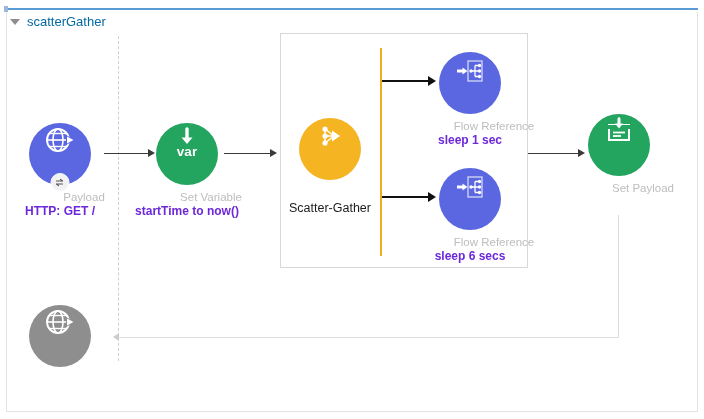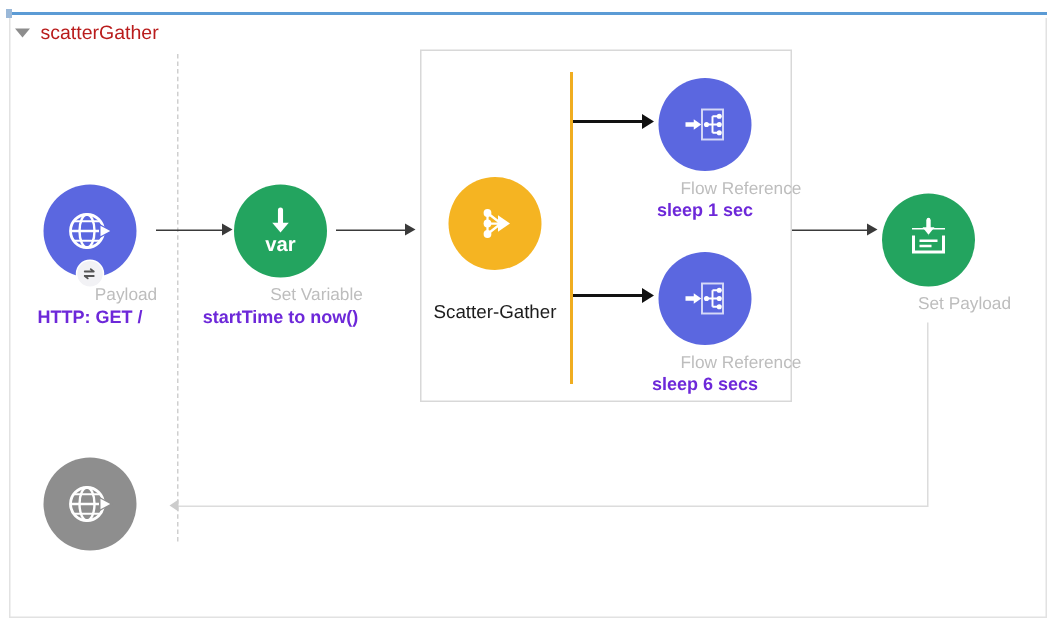--- a/index.html
+++ b/index.html
@@ -18,38 +18,38 @@
   
   .flow-frame{position:absolute;left:6px;top:12px;width:692px;height:400px;
               border:1px solid #e2e2e2;border-top:none;background:#fff;box-sizing:border-box;}
 
   
   .flow-header{position:absolute;left:10px;top:14px;display:flex;align-items:center;gap:7px;}
   .tri-down{width:0;height:0;border-left:5px solid transparent;border-right:5px solid transparent;
             border-top:6px solid #8d8d8d;}
   .tri-right{width:0;height:0;border-top:5px solid transparent;border-bottom:5px solid transparent;
              border-left:6px solid #8d8d8d;}
-  .flow-header-label{font-size:13px;color:#b91c1c;}
+  .flow-header-label{font-size:13px;color:#0369a1;}
 
   
   .flow-footer{position:absolute;left:10px;top:386px;display:flex;align-items:center;gap:8px;}
   .flow-footer-label{font-size:12.5px;color:#2b2b2b;font-weight:600;}
 
   
   .dashed-sep{position:absolute;left:118px;top:36px;width:0;height:325px;
               border-left:1px dashed #cfcfcf;}
 
   
   .sg-box{position:absolute;left:280px;top:33px;width:248px;height:235px;
           border:1px solid #d8d8d8;background:#fff;box-sizing:border-box;}
   .sg-bar{position:absolute;left:380px;top:48px;width:2px;height:208px;background:#f0ad20;}
 
   
   .node{position:absolute;display:flex;flex-direction:column;align-items:center;width:140px;}
-  .circle{width:58px;height:58px;border-radius:50%;display:flex;align-items:center;justify-content:center;
+  .circle{width:58px;height:58px;border-radius:50%;display:flex;justify-content:center;
           position:relative;}
   .circle.lg{width:62px;height:62px;}
   .lbl-type{font-size:11.5px;color:#bdbdbd;margin-top:6px;line-height:13px;white-space:nowrap;margin-left:48px;}
   .lbl-cfg{font-size:12px;color:#6d28d9;font-weight:700;line-height:15px;white-space:nowrap;}
   .lbl-inline{font-size:12.5px;color:#1c1c1c;font-weight:400;line-height:15px;white-space:nowrap;margin-top:21px;}
 
   .badge{position:absolute;bottom:-7px;left:50%;transform:translateX(-50%);
          width:17px;height:17px;border-radius:50%;background:#f2f2f5;
          display:flex;align-items:center;justify-content:center;border:1px solid #fff;}
 
@@ -182,21 +182,21 @@
         <path d="M20 19 h4 M24 13.5 v11 M24 13.5 h3 M24 19 h3 M24 24.5 h3" stroke="#fff" stroke-width="1.3" fill="none"></path>
         <circle cx="28.5" cy="13.5" r="1.7" fill="#fff"></circle>
         <circle cx="28.5" cy="19" r="1.7" fill="#fff"></circle>
         <circle cx="28.5" cy="24.5" r="1.7" fill="#fff"></circle>
       </svg>
     </div>
     <span class="lbl-type">Flow Reference</span>
     <span class="lbl-cfg">sleep 6 secs</span>
   </div>
 
-  <div class="node" style="left:549px;top:129px;">
+  <div class="node" style="left:549px;top:114px;">
     <div class="circle lg" style="background:#23a45f;">
       <svg width="36" height="36" viewBox="0 0 36 36">
         <rect x="8" y="11" width="20" height="15" fill="none" stroke="#fff" stroke-width="2"></rect>
         <path d="M18 5 L18 12" stroke="#fff" stroke-width="2.6" stroke-linecap="round"></path>
         <path d="M14 10 L18 15 L22 10 Z" fill="#fff"></path>
         <rect x="7" y="11" width="22" height="4" fill="#23a45f"></rect>
         <path d="M18 4.5 L18 11.5" stroke="#fff" stroke-width="2.6" stroke-linecap="round"></path>
         <path d="M14 9.5 L18 14.5 L22 9.5 Z" fill="#fff"></path>
         <line x1="12" y1="18.5" x2="24" y2="18.5" stroke="#fff" stroke-width="1.8"></line>
         <line x1="12" y1="22" x2="20" y2="22" stroke="#fff" stroke-width="1.8"></line>

